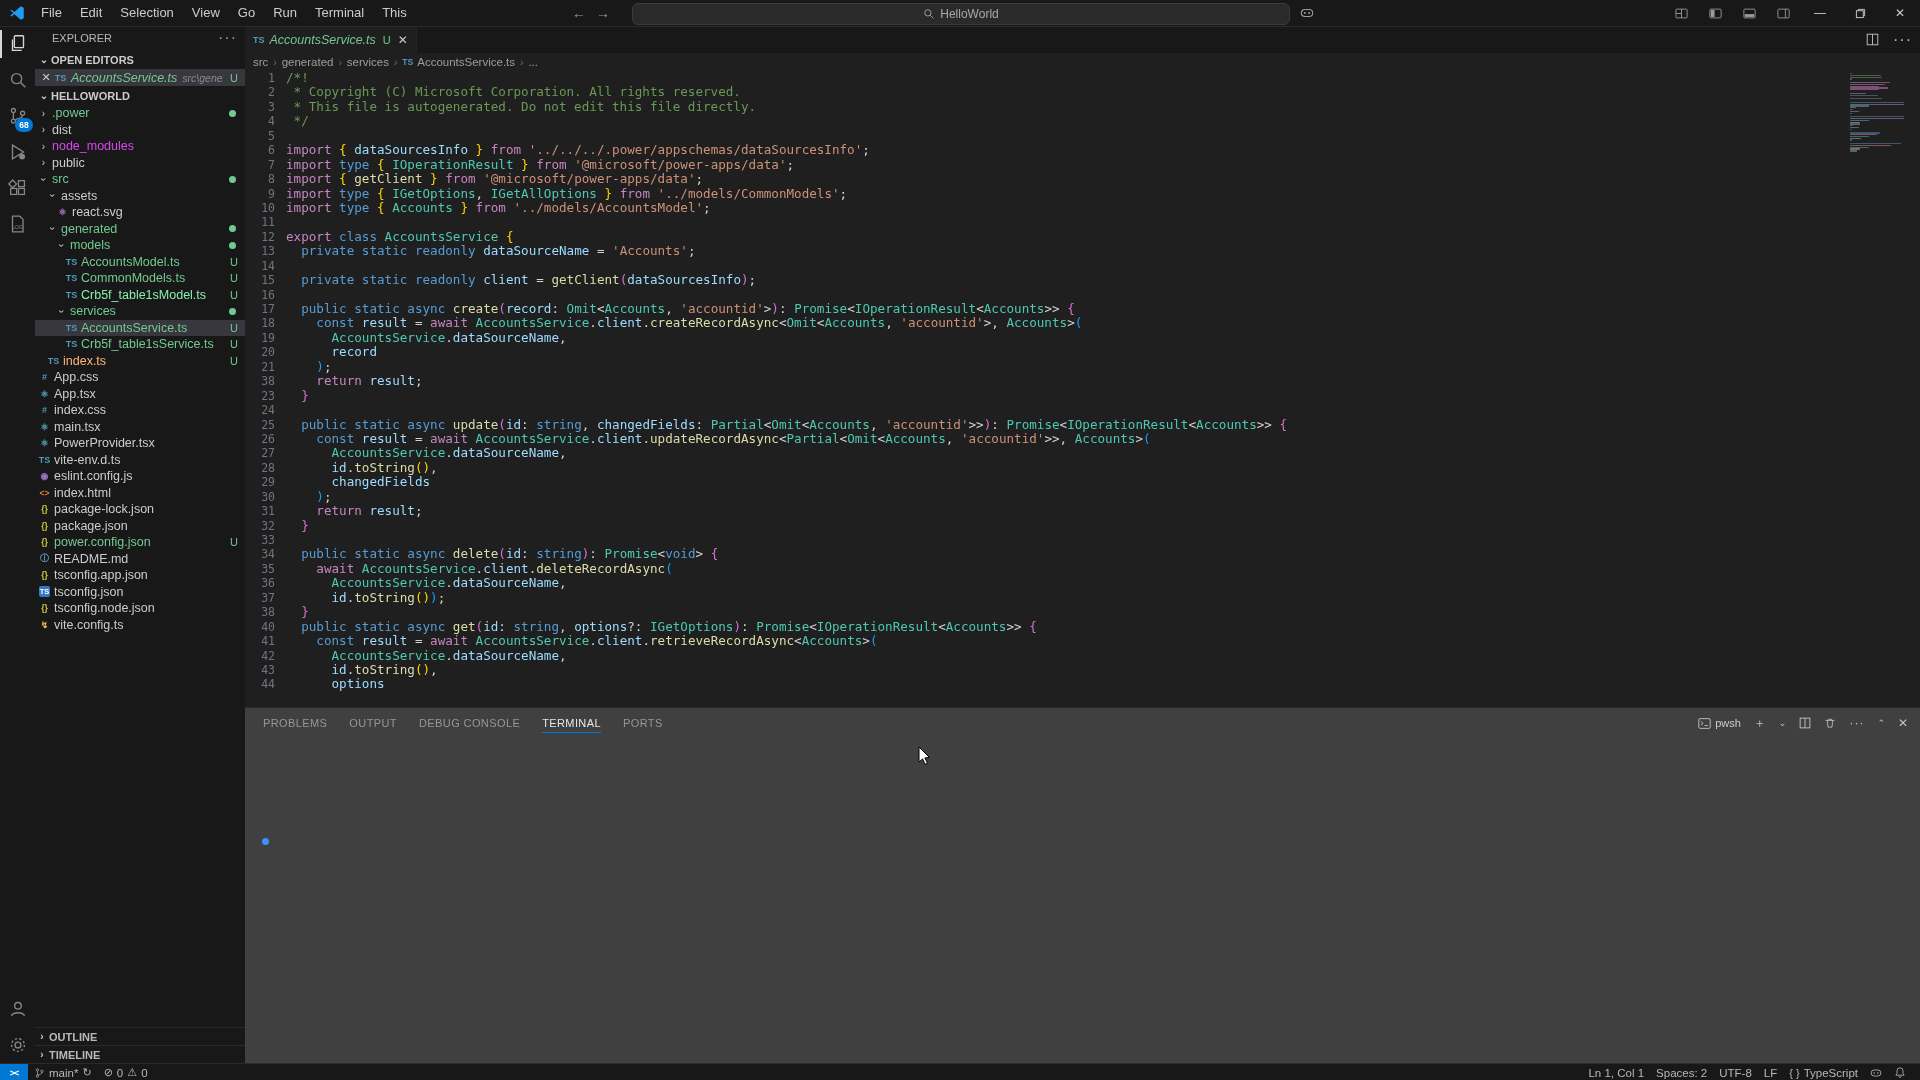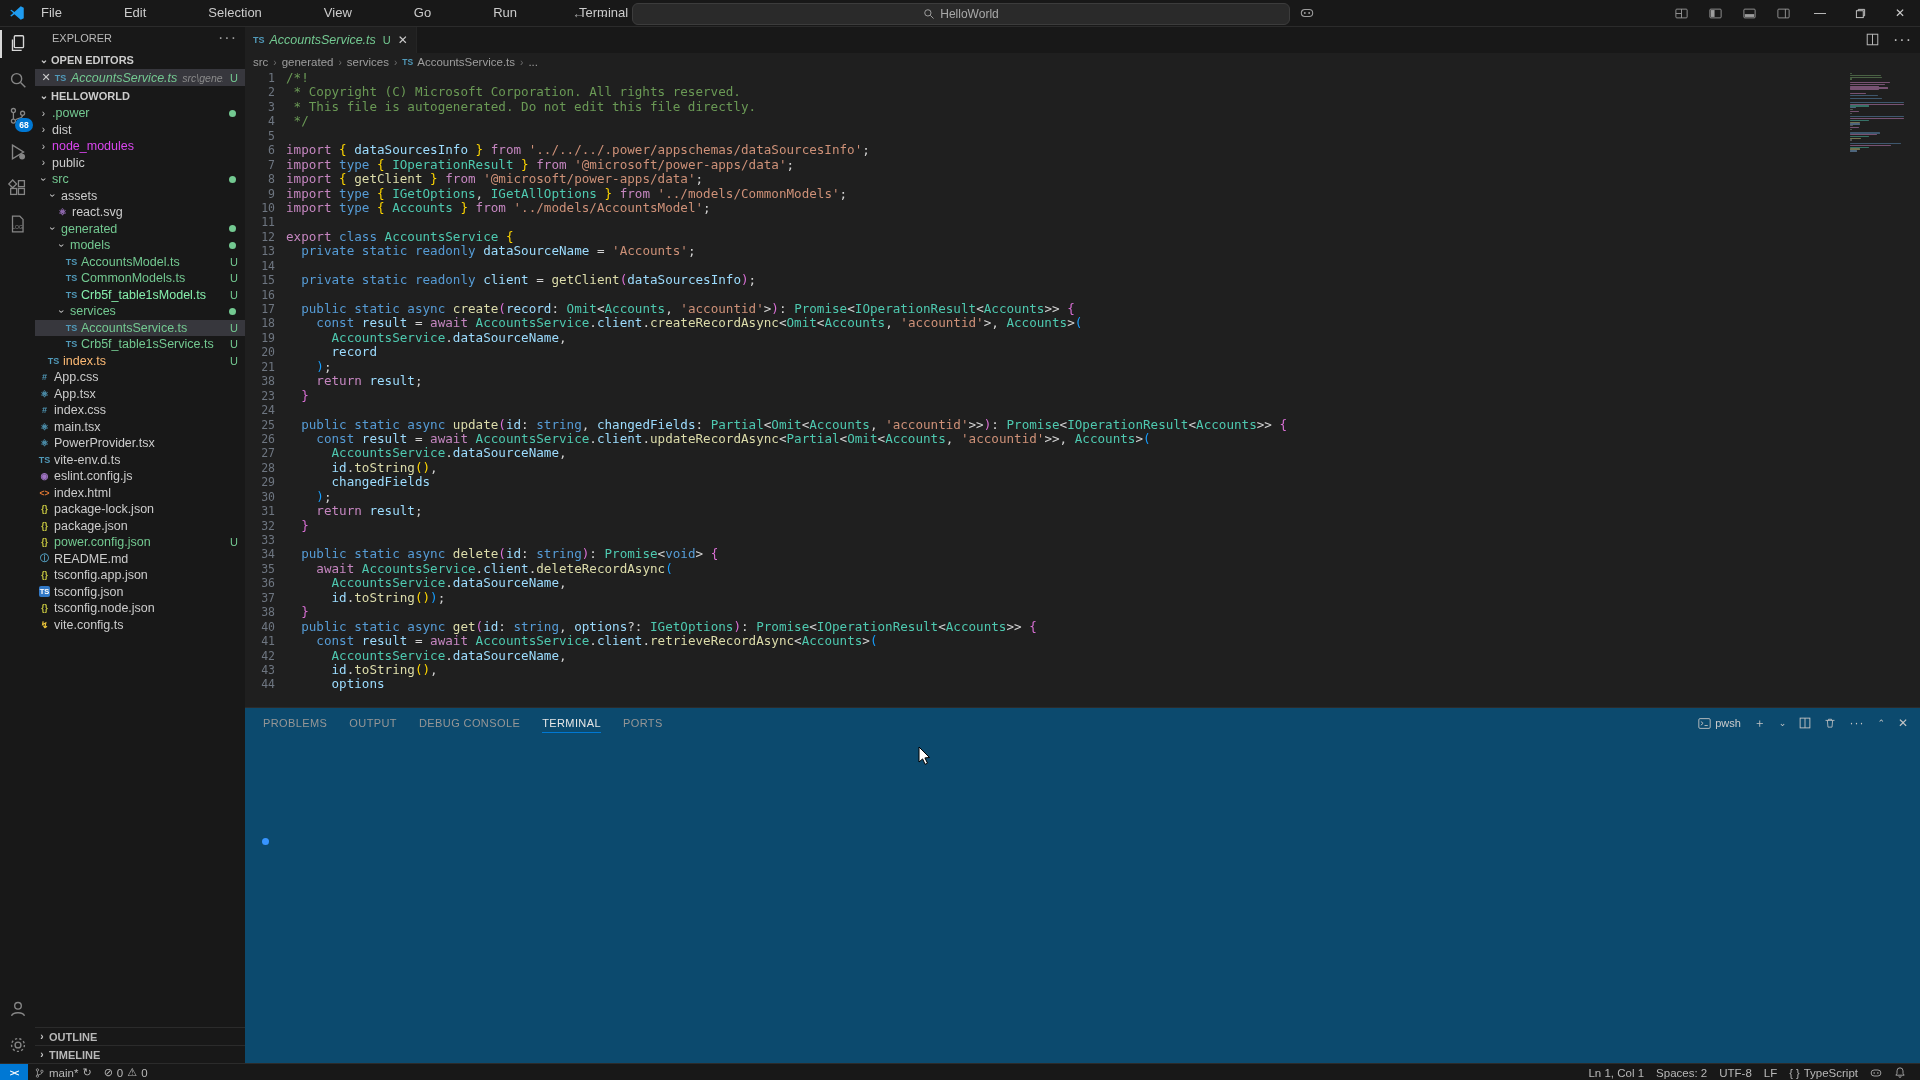--- a/index.html
+++ b/index.html
@@ -79,21 +79,21 @@
         font-size:12.6px;overflow:hidden;}
   .cl{height:14.45px;line-height:14.45px;display:flex;white-space:pre;}
   .ln{width:30px;text-align:right;color:#6e7681;flex:0 0 auto;font-size:11.5px;}
   .ct{margin-left:11px;}
   .c{color:#6A9955}.k{color:#C586C0}.b{color:#569CD6}.t{color:#4EC9B0}.f{color:#DCDCAA}
   .v{color:#9CDCFE}.s{color:#CE9178}.p{color:#d4d4d4}
   .y1{color:#FFD700}.y2{color:#DA70D6}.y3{color:#179FFF}
   #minimap{position:absolute;top:2px;right:14px;width:56px;height:80px;}
   .mm-bar{height:1.3px;margin-bottom:0.5px;border-radius:0.5px;opacity:0.75;}
   
-  #panel{left:245px;top:707px;width:1675px;height:356px;background:#0c4a6e;
+  #panel{left:245px;top:707px;width:1675px;height:356px;background:#404040;
          border-top:1px solid #2b2b2b;}
   #panel-tabs{height:30px;display:flex;align-items:center;padding-left:18px;gap:22px;position:relative;}
   .ptab{font-size:11px;letter-spacing:0.4px;color:#969696;height:100%;display:flex;
         align-items:center;position:relative;}
   .ptab.active{color:#e7e7e7;}
   .ptab.active::after{content:"";position:absolute;left:0;right:0;bottom:5px;height:1px;background:#0078d4;}
   #panel-actions{position:absolute;right:12px;top:0;height:30px;display:flex;gap:13px;
                  align-items:center;color:#c5c5c5;font-size:12px;}
   .pact{display:flex;align-items:center;gap:4px;font-size:11px;color:#cccccc;}
   #terminal{position:relative;font-family:"DejaVu Sans Mono",monospace;font-size:10px;
@@ -119,21 +119,21 @@
   #cursor-arrow{position:absolute;left:918px;top:746px;z-index:50;}
   svg{display:block;}
 </style>
 </head>
 <body>
 
 <div class="abs" id="titlebar">
   <svg id="vscode-logo" viewBox="0 0 24 24">
     <path fill="#1f9cf0" d="M17 3L8.5 10.5 4.5 7.5 3 8.3l4 3.7-4 3.7 1.5.8 4-3 8.5 7.5 4-2V5z"></path>
   </svg>
-  <div id="menus" style="display: flex; gap: 44px;">
+  <div id="menus" style="display: flex;">
       <span class="menu-item">File</span>
       <span class="menu-item">Edit</span>
       <span class="menu-item">Selection</span>
       <span class="menu-item">View</span>
       <span class="menu-item">Go</span>
       <span class="menu-item">Run</span>
       <span class="menu-item">Terminal</span>
       <span class="menu-item">This</span>
     </div>
   <div id="nav-arrows">

